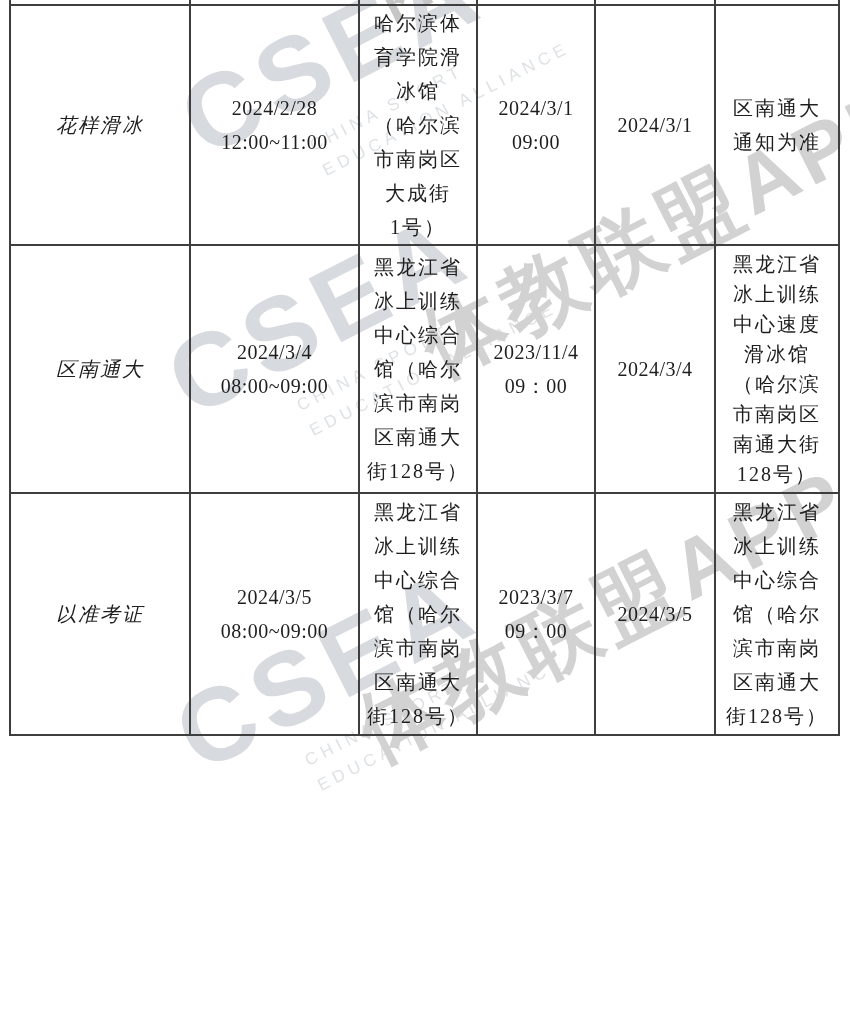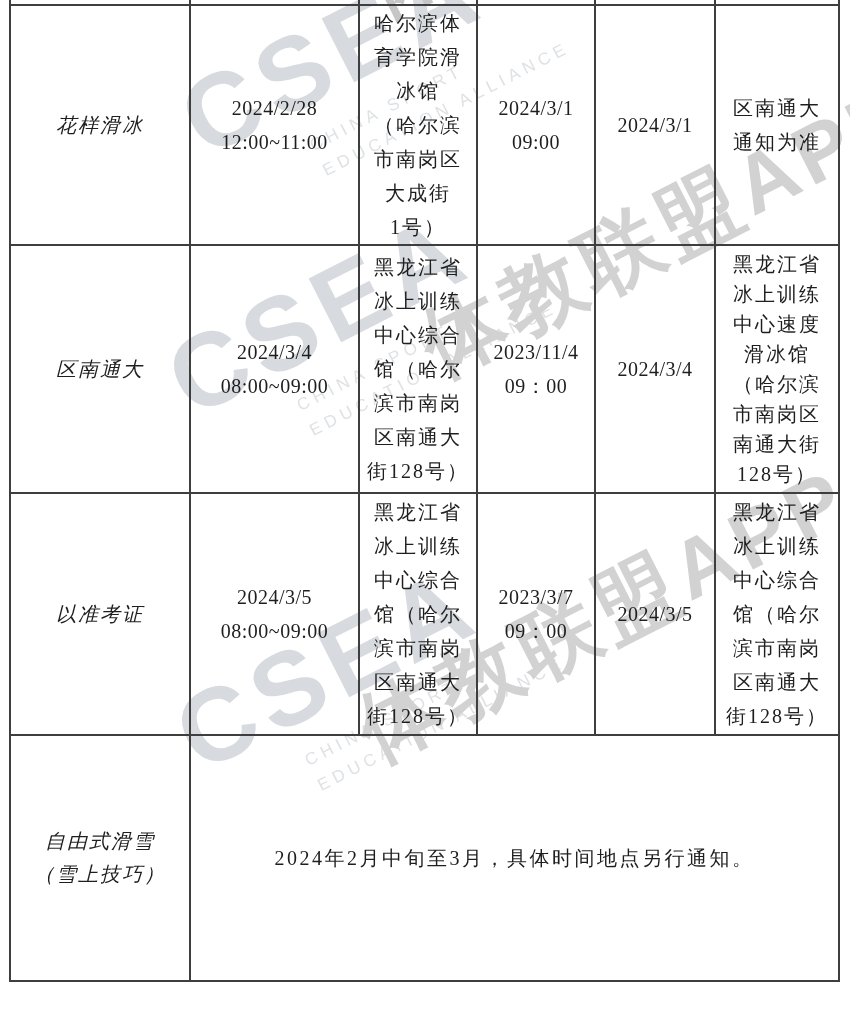--- a/index.html
+++ b/index.html
@@ -206,21 +206,16 @@
         <td class="pre t">2024/3/5</td>
         <td class="pre loc">黑龙江省
 冰上训练
 中心综合
 馆（哈尔
 滨市南岗
 区南通大
 街128号）</td>
       </tr>
 
-      <tr class="r4">
-        <td class="pre who">自由式滑雪
-（雪上技巧）</td>
-        <td class="note" colspan="5">2024年2月中旬至3月，具体时间地点另行通知。</td>
-      </tr>
     </tbody>
   </table>
 
 </div>
 
 </body></html>

